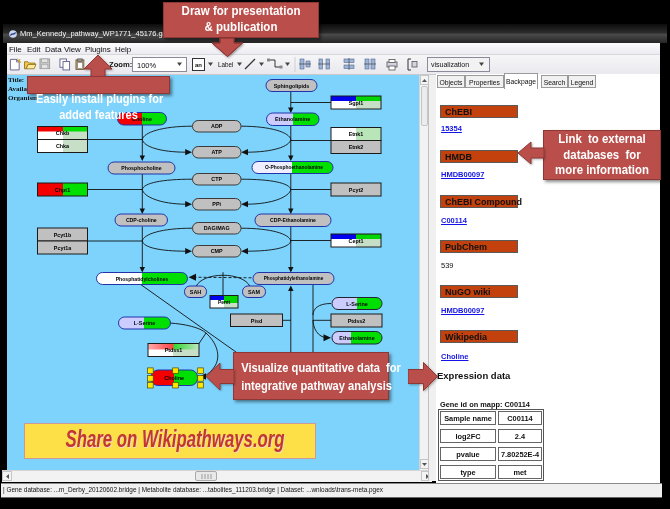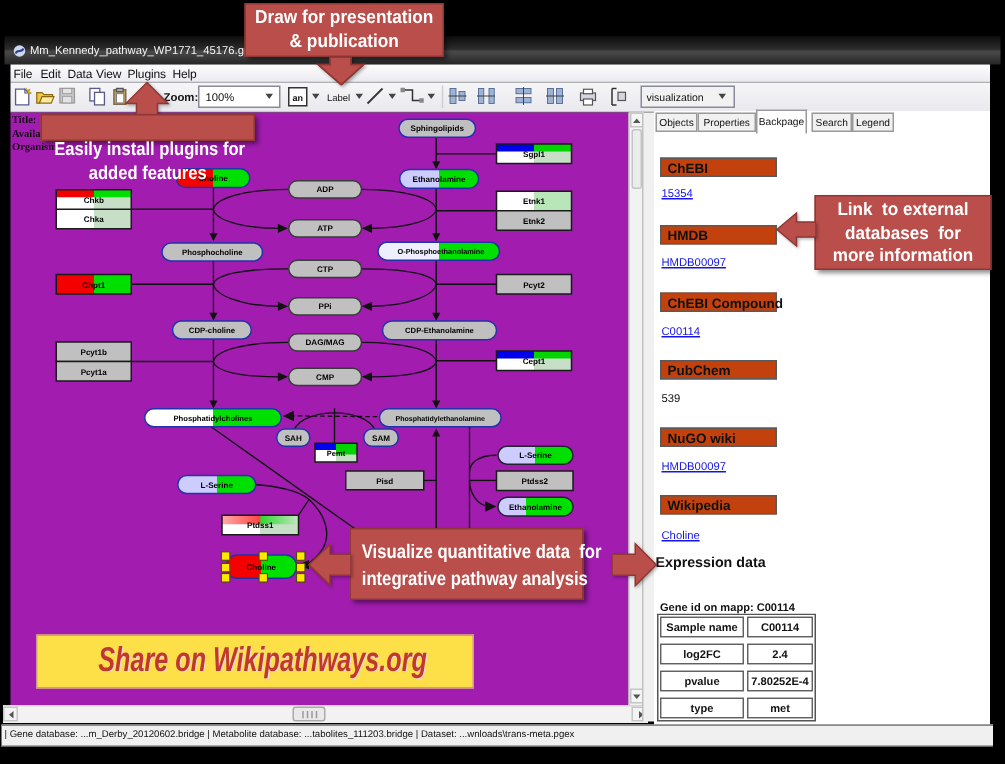--- a/index.html
+++ b/index.html
@@ -9,35 +9,35 @@
   
   #titlebar{left:3px;top:24px;width:664px;height:19px;
     background:linear-gradient(#0c0c0c,#2b2b2b 45%,#4a4a4a 55%,#262626);}
   #titletext{left:20px;top:29px;color:#f5f5f5;font-size:7.5px;}
   #menubar{left:7px;top:43px;width:653px;height:11px;
     background:linear-gradient(#fdfdfd,#ebebf2);border-bottom:1px solid #d8d8dc;}
   .menuitem{position:absolute;top:1.5px;font-size:8px;color:#111;letter-spacing:-0.1px;}
   #toolbar{left:7px;top:55px;width:653px;height:19px;
     background:linear-gradient(#f6f6f8,#e9e9ee);border-bottom:1px solid #c9c9cc;}
   
-  #canvas{left:7px;top:75px;width:412px;height:395px;background:#a21caf;text-align:center;}
+  #canvas{left:7px;top:75px;width:412px;height:395px;background:#7dd3fc;text-align:center;}
   
   #vscroll{left:419px;top:75px;width:9px;height:395px;background:#f2f2f2;border-left:1px solid #d5d5d5;}
   #hscroll{left:2px;top:470px;width:430px;height:11px;background:#f2f2f2;border-top:1px solid #d5d5d5;}
   #hthumb{left:193px;top:0px;width:22px;height:10px;background:#e9e9e9;border:1px solid #aaa;border-radius:2px;box-sizing:border-box;}
   
   #splitter{left:428px;top:75px;width:8px;height:406px;background:#f0f0f0;
      border-left:1px solid #c0c0c0;border-right:1px solid #c0c0c0;}
   #panel{left:436px;top:74px;width:224px;height:409px;background:#fff;}
   .tab{position:absolute;top:0;height:13px;background:#f1f1f1;border:1px solid #9a9a9a;
        font-size:6.8px;color:#111;text-align:center;line-height:13px;box-sizing:border-box;white-space:nowrap;}
   .hdrbox{position:absolute;left:4px;width:78px;height:13px;background:#c2410c;
        border:1px solid #5a5a5a;font-size:9px;font-weight:bold;color:#111;
        line-height:13px;padding-left:4px;box-sizing:border-box;white-space:nowrap;}
-  .plink{position:absolute;left:5px;font-size:7.5px;font-weight:normal;color:#1414e6;text-decoration:underline;}
+  .plink{position:absolute;left:5px;font-size:7.5px;font-weight:bold;color:#1414e6;text-decoration:underline;}
   
   #statusbar{left:1px;top:483px;width:661px;height:13px;background:#f0f0f0;
      border-top:1px solid #8a8a8a;border-bottom:1px solid #666;}
   #statustext{left:3px;top:486px;font-size:6.4px;color:#111;white-space:nowrap;}
   
   .co{position:absolute;background:#b94e4b;border:1px solid #8e3734;color:#fff;
       font-weight:bold;text-align:center;box-shadow:2px 2px 3px rgba(0,0,0,0.45);}
 </style>
 </head>
 <body>
@@ -451,21 +451,21 @@
         <text x="82" y="47.5">7.80252E-4</text>
       <text x="30" y="65.5">type</text>
         <text x="82" y="65.5">met</text>
     </g>
   </svg>
 </div>
 
 <div id="statusbar" class="abs"></div>
 <div id="statustext" class="abs">| Gene database: ...m_Derby_20120602.bridge | Metabolite database: ...tabolites_111203.bridge | Dataset: ...wnloads\trans-meta.pgex</div>
 
-<div class="co" style="left:163px;top:2px;width:133px;height:36px;font-size:12.5px;line-height:16px;padding-top:0px;box-sizing:border-box;">
+<div class="co" style="left:163px;top:2px;width:156px;height:36px;font-size:12.5px;line-height:16px;padding-top:0px;box-sizing:border-box;">
     <div style="white-space:nowrap;transform:scaleX(0.92);transform-origin:50% 0;">Draw for presentation<br>&amp; publication</div>
   </div>
 <svg class="abs" style="left:205px;top:38px;filter:drop-shadow(1.5px 1px 1px rgba(0,0,0,0.35))" width="45" height="19" viewBox="0 0 45 19">
   <path d="M15 0 h14 v5 h8.5 L22.5 18.5 7 5 h8 z" fill="#b94e4b" stroke="#8e3734" stroke-width="1"></path>
   <path d="M15 0 h14 v5 h8.5 L22.5 18.5 7 5 h8 z" fill="none" stroke="#8e3734" stroke-width="1"></path>
 </svg>
 
 <svg class="abs" style="left:80px;top:54px;filter:drop-shadow(1.5px 1px 1px rgba(0,0,0,0.3))" width="38" height="24" viewBox="0 0 38 24">
   <path d="M18 1 L32 15 h-7 v8 H11 v-8 H4 z" fill="#b94e4b" stroke="#8e3734" stroke-width="1"></path>
 </svg>

